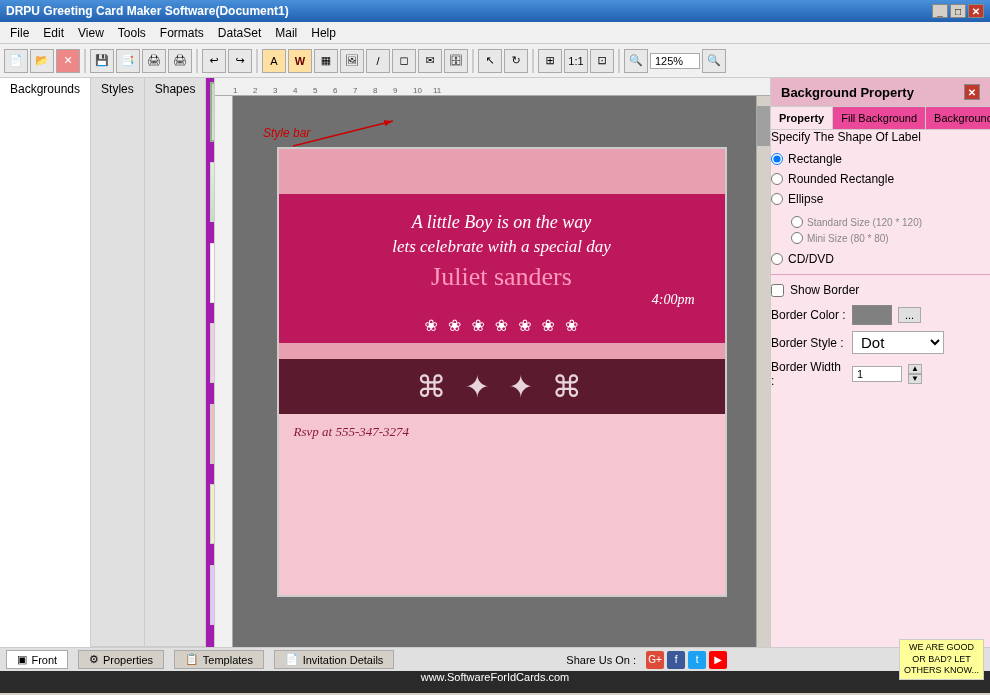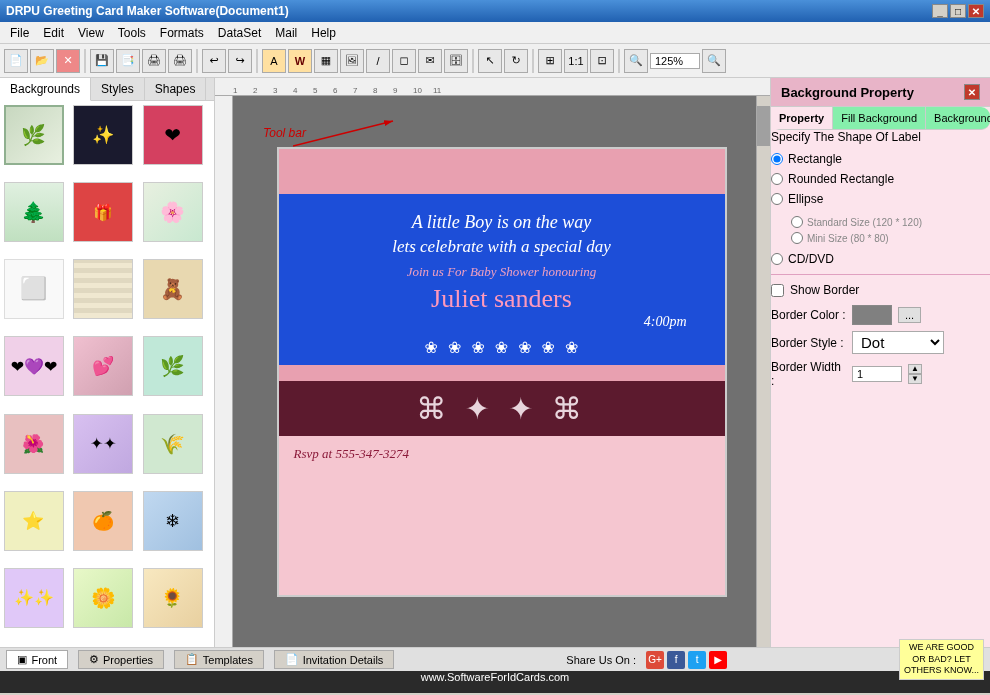--- a/index.html
+++ b/index.html
@@ -74,24 +74,23 @@
 
     
     .main-layout {
       display: flex;
       height: calc(695px - 22px - 22px - 34px - 24px - 24px);
     }
 
     
     .left-panel {
       width: 215px;
-      background: #ffffff;
+      background: #a21caf;
       border-right: 1px solid #ccc;
       display: flex;
-      flex-direction: column;
     }
     .panel-tabs {
       display: flex;
       background: #e0e0e0;
       border-bottom: 1px solid #ccc;
     }
     .panel-tab {
       padding: 4px 10px;
       cursor: pointer;
       font-size: 12px;
@@ -186,22 +185,21 @@
       background: #c0392b;
       color: white;
       border: 1px solid #888;
       display: flex; align-items: center; justify-content: center;
       font-size: 10px;
       cursor: pointer;
     }
     .panel-tabs-right {
       display: flex;
       border-bottom: 1px solid #ccc;
-      background: #86efac;
-      border-radius: 9px;
+      background: #ec4899;
     }
     .panel-tab-right {
       padding: 5px 8px;
       cursor: pointer;
       font-size: 11px;
       border-right: 1px solid #ccc;
       white-space: nowrap;
     }
     .panel-tab-right.active {
       background: #fce4ec;
@@ -514,44 +512,41 @@
         <span class="ruler-mark">11</span>
       </div>
     </div>
 
     <div class="ruler-v">
     </div>
 
     <div class="canvas-inner">
 
       <div style="position:absolute; top: 30px; left: 30px; z-index:10; pointer-events:none;">
-        <div style="color:#cc0000; font-style:italic; font-size:12px;">Tool bar</div>
+        <div style="color:#cc0000; font-style:italic; font-size:12px;">Style bar</div>
         <svg width="120" height="40" style="position:absolute;top:-10px;left:30px;">
           <defs>
             <marker id="arrowhead" markerWidth="6" markerHeight="4" refX="6" refY="2" orient="auto">
               <polygon points="0 0, 6 2, 0 4" fill="#cc0000"></polygon>
             </marker>
           </defs>
           <line x1="0" y1="30" x2="100" y2="5" stroke="#cc0000" stroke-width="1.5" marker-end="url(#arrowhead)"></line>
         </svg>
       </div>
 
       <div class="greeting-card">
 
         <div style="height:45px; background:#e8a0b0;"></div>
 
-        <div style="background:#1d4ed8; padding:16px 28px 0;">
+        <div style="background:#be185d; padding:16px 20px 0;">
           <div style="font-family:Georgia,serif;font-style:italic;color:white;font-size:18px;text-align:center;line-height:1.4;">
             <span>A little Boy is on the way</span>
           </div>
           <div style="font-family:Georgia,serif;font-style:italic;color:white;font-size:17px;text-align:center;line-height:1.4;">
             <span>lets celebrate with a special day</span>
-          </div>
-          <div style="font-family:Georgia,serif;font-style:italic;color:#f0a0c0;font-size:13px;text-align:center;margin-top:6px;">
-            <span>Join us For Baby Shower honouring</span>
           </div>
           <div style="font-family:Georgia,serif;color:#ff99bb;font-size:26px;text-align:center;margin-top:4px;">
             <span>Juliet sanders</span>
           </div>
           <div style="font-family:Georgia,serif;font-style:italic;color:white;font-size:14px;text-align:right;padding-right:10px;">
             <span>4:00pm</span>
           </div>
 
           <div style="display:flex;justify-content:center;gap:10px;padding:8px 0;">
             <span style="color:white;font-size:16px;">❀</span>

